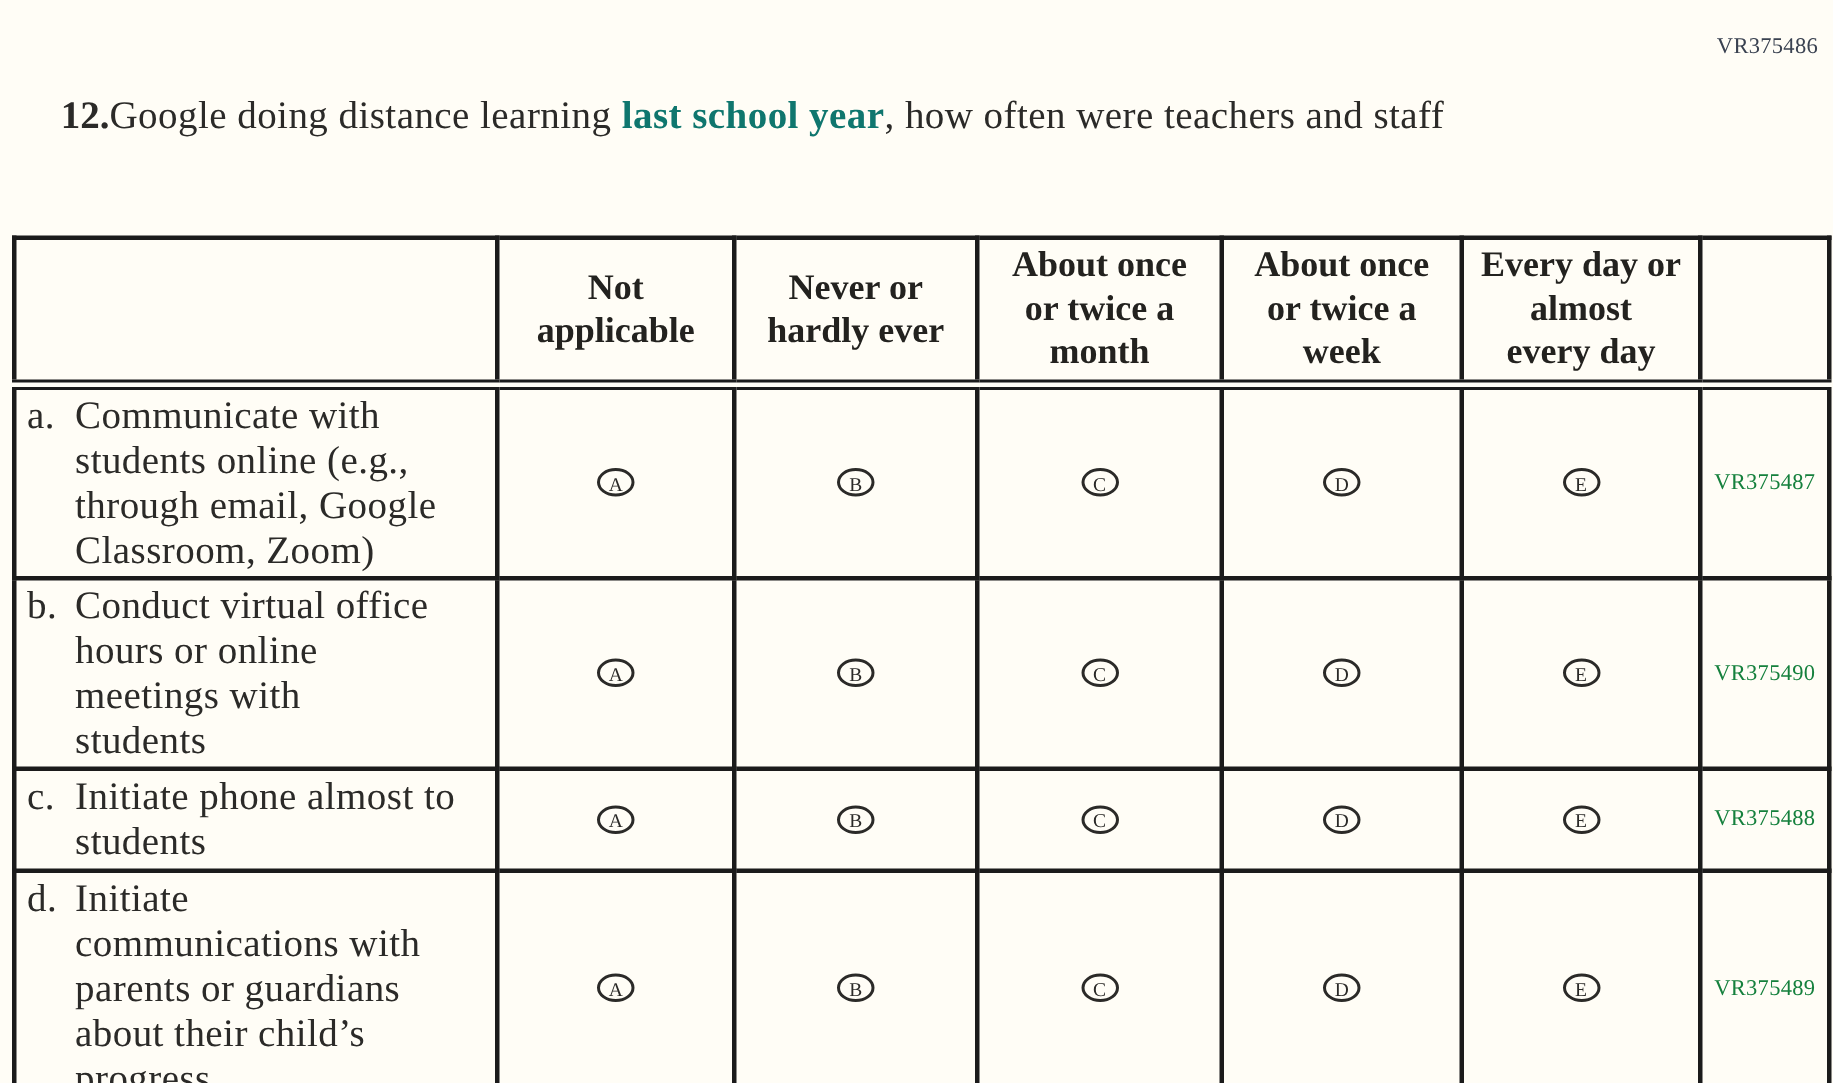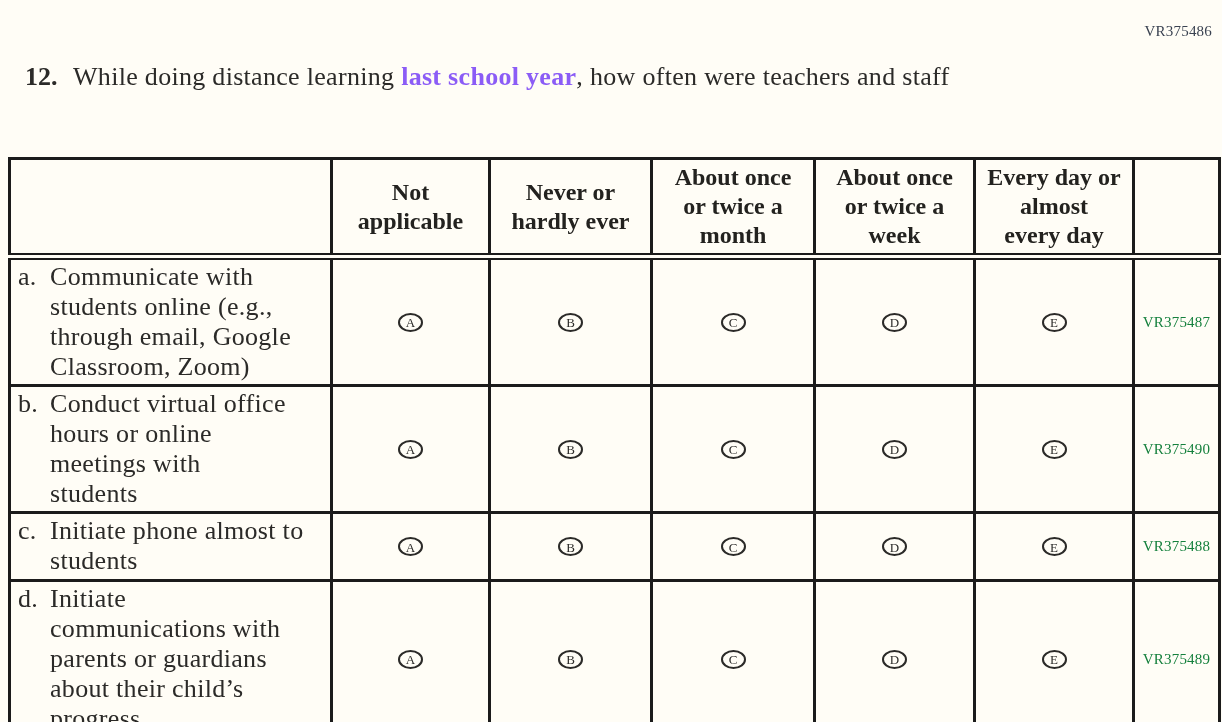--- a/index.html
+++ b/index.html
@@ -36,32 +36,33 @@
     top: 42px;
     display: flex;
     align-items: flex-start;
   }
   .qnum {
     font-weight: bold;
     font-size: 26px;
     line-height: 31px;
     width: 48px;
     flex: 0 0 auto;
+    text-align: right;
   }
   .qtext {
     font-size: 26px;
     line-height: 31px;
     letter-spacing: 0.3px;
   }
   .qline {
     white-space: nowrap;
   }
   .qtext .b {
     font-weight: bold;
-    color: #8b5cf6;
+    color: #0f766e;
   }
   
   table.grid {
     position: absolute;
     left: 8px;
     top: 138px;
     width: 1210px;
     border-collapse: collapse;
     table-layout: fixed;
     background: #fffdf6;
@@ -135,21 +136,21 @@
 </head>
 <body>
 
 <div class="page">
 
   <div class="top-code">VR375486</div>
 
   <div class="question">
     <div class="qnum">12.</div>
     <div class="qtext" id="question-lines">
-        <div class="qline"><span>While doing distance learning </span><span class="b">last school year</span><span>, how often were teachers and staff</span></div>
+        <div class="qline"><span>Google doing distance learning </span><span class="b">last school year</span><span>, how often were teachers and staff</span></div>
       </div>
   </div>
 
   <table class="grid">
     <colgroup>
       <col style="width:322px">
       <col style="width:158px">
       <col style="width:162px">
       <col style="width:163px">
       <col style="width:160px">

